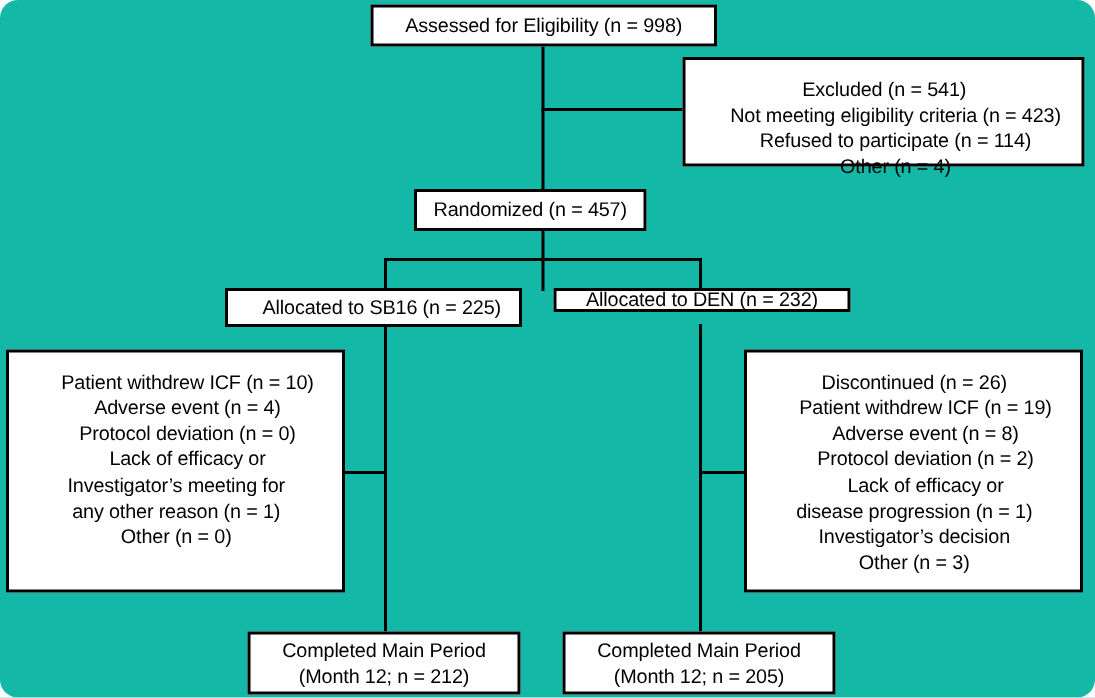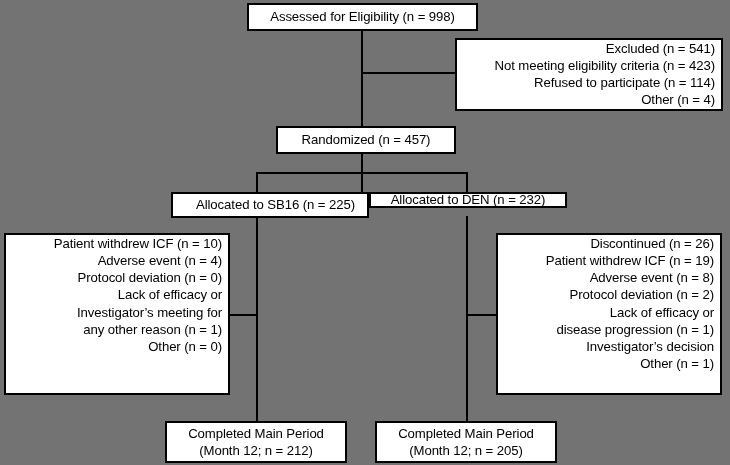--- a/index.html
+++ b/index.html
@@ -8,44 +8,45 @@
     background: #ffffff;
   }
   body {
     font-family: "Liberation Sans", sans-serif;
     color: #000000;
   }
   #canvas {
     position: relative;
     width: 730px;
     height: 465px;
-    background: #737373;
+    background: #14b8a6;
     overflow: hidden;
+    border-radius: 12px;
   }
   .node {
     position: absolute;
     box-sizing: border-box;
     border: 2px solid #000000;
     background: #ffffff;
     z-index: 3;
     line-height: 1.30;
     font-size: 13.2px;
     letter-spacing: -0.1px;
   }
   .node.center {
     display: flex;
     flex-direction: column;
     align-items: center;
     justify-content: center;
     text-align: center;
   }
   .node.left {
     display: block;
-    text-align: right;
-    padding: 0 6px 5px 7px;
+    text-align: center;
+    padding: 11px 6px 5px 7px;
   }
   .node .ln {
     display: block;
     white-space: pre;
   }
   .node.left .ln.ind {
     padding-left: 15px;
   }
   .connector {
     position: absolute;
@@ -82,25 +83,25 @@
     <span class="ln">Assessed for Eligibility (n = 998)</span>
   </div>
 
   <div class="node left" style="left:455px; top:38px; width:268px; height:73px;">
     <span class="ln">Excluded (n = 541)</span>
     <span class="ln ind">Not meeting eligibility criteria (n = 423)</span>
     <span class="ln ind">Refused to participate (n = 114)</span>
     <span class="ln ind">Other (n = 4)</span>
   </div>
 
-  <div class="node center" style="left:276px; top:126px; width:180px; height:28px;justify-content:center;">
+  <div class="node center" style="left:276px; top:126px; width:155px; height:28px;justify-content:center;">
     <span class="ln">Randomized (n = 457)</span>
   </div>
 
-  <div class="node center" style="left:171px; top:192px; width:198px; height:26px;padding-left:11px;">
+  <div class="node center" style="left:150px; top:192px; width:198px; height:26px;padding-left:11px;">
     <span class="ln">Allocated to SB16 (n = 225)</span>
   </div>
 
   <div class="node center" style="left:369px; top:192px; width:198px; height:16px;">
     <span class="ln">Allocated to DEN (n = 232)</span>
   </div>
 
   <div class="node left" style="left:4px; top:233px; width:226px; height:162px;">
     <span class="ln ind">Patient withdrew ICF (n = 10)</span>
     <span class="ln ind">Adverse event (n = 4)</span>
@@ -112,21 +113,21 @@
   </div>
 
   <div class="node left" style="left:496px; top:233px; width:226px; height:162px;">
     <span class="ln">Discontinued (n = 26)</span>
     <span class="ln ind">Patient withdrew ICF (n = 19)</span>
     <span class="ln ind">Adverse event (n = 8)</span>
     <span class="ln ind">Protocol deviation (n = 2)</span>
     <span class="ln ind">Lack of efficacy or</span>
     <span class="ln">disease progression (n = 1)</span>
     <span class="ln">Investigator’s decision</span>
-    <span class="ln">Other (n = 1)</span>
+    <span class="ln">Other (n = 3)</span>
   </div>
 
   <div class="node center" style="left:165px; top:421px; width:182px; height:42px;">
     <span class="ln">Completed Main Period</span>
     <span class="ln">(Month 12; n = 212)</span>
   </div>
 
   <div class="node center" style="left:375px; top:421px; width:182px; height:42px;">
     <span class="ln">Completed Main Period</span>
     <span class="ln">(Month 12; n = 205)</span>

